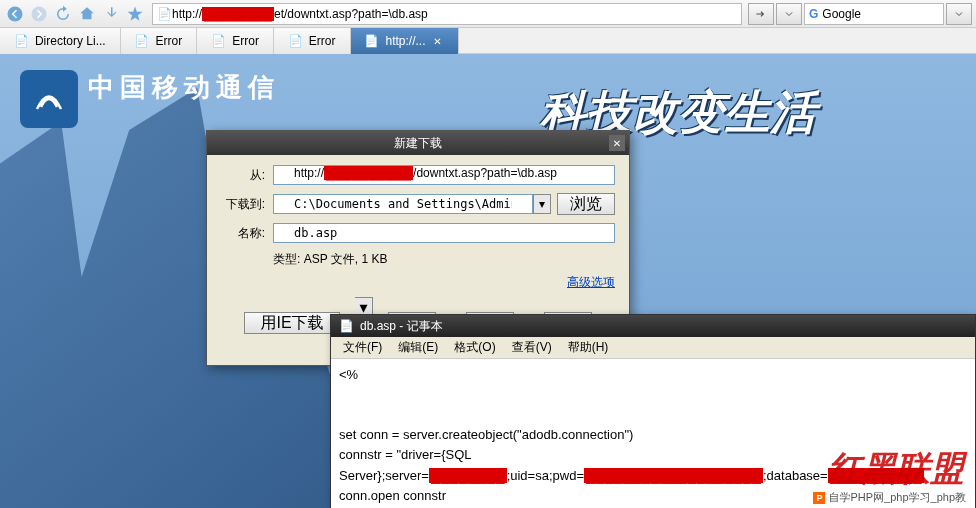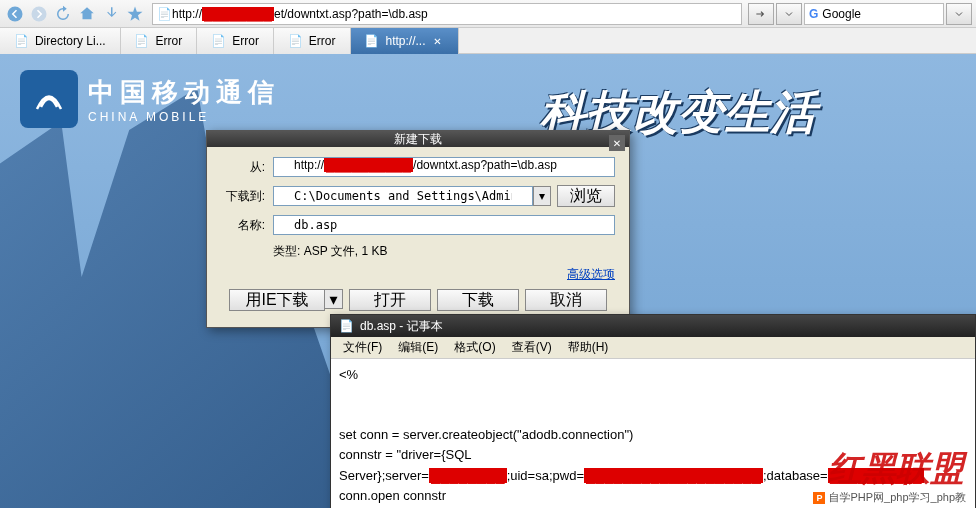--- a/index.html
+++ b/index.html
@@ -11,38 +11,38 @@
 .url-wrap input{border:none;outline:none;flex:1;font-size:12px}
 .redact{background:#d00;color:#d00;padding:0 2px}
 .go-btn,.cfg-btn{width:26px;height:22px;background:linear-gradient(#fafafa,#e0e0e0);border:1px solid #aaa;display:flex;align-items:center;justify-content:center;cursor:pointer}
 .search-box{width:140px;height:22px;border:1px solid #bbb;background:#fff;display:flex;align-items:center;padding:0 4px;font-size:12px;gap:4px}
 .tabs{height:26px;background:#f0f0f0;border-bottom:1px solid #ccc;display:flex}
 .tab{padding:0 14px;height:26px;display:flex;align-items:center;gap:6px;font-size:12px;border-right:1px solid #ccc;background:linear-gradient(#fafafa,#e8e8e8);cursor:pointer}
 .tab.active{background:linear-gradient(#5a8fc8,#3a6fa8);color:#fff}
 .tab-close{width:12px;height:12px;display:flex;align-items:center;justify-content:center;font-size:10px}
 .content{position:relative;height:454px;background:linear-gradient(180deg,#8fb8e0 0%,#6fa0d0 100%);overflow:hidden}
 .bg-buildings{position:absolute;left:0;bottom:0;width:340px;height:420px;background:linear-gradient(135deg,#4876a8,#2a5280);opacity:0.85;clip-path:polygon(0 18%,18% 8%,24% 45%,38% 10%,58% 0,70% 55%,85% 40%,100% 75%,100% 100%,0 100%)}
-.logo-area{position:absolute;left:20px;top:16px;display:flex;align-items:center;gap:10px;color:#fff}
+.logo-area{position:absolute;left:20px;top:16px;display:flex;align-items:flex-start;gap:10px;color:#fff}
 .logo-mark{width:58px;height:58px;background:#2060a0;border-radius:8px;display:flex;align-items:center;justify-content:center}
 .logo-text-cn{font-size:26px;font-weight:bold;letter-spacing:6px}
 .logo-text-en{font-size:12px;letter-spacing:3px}
 .slogan{position:absolute;right:160px;top:28px;font-size:46px;font-weight:bold;font-style:italic;color:#fff;text-shadow:2px 2px 0 #1a3a60,-1px -1px 0 #1a3a60}
 .dialog{position:absolute;left:206px;top:76px;width:424px;background:#ece9d8;border:1px solid #555;box-shadow:3px 3px 10px rgba(0,0,0,0.4)}
-.dlg-title{height:16px;background:linear-gradient(#555,#333);color:#fff;display:flex;align-items:center;justify-content:center;font-size:12px;position:relative}
+.dlg-title{height:24px;background:linear-gradient(#555,#333);color:#fff;display:flex;align-items:center;justify-content:center;font-size:12px;position:relative}
 .dlg-close{position:absolute;right:4px;top:4px;width:16px;height:16px;background:#666;color:#fff;display:flex;align-items:center;justify-content:center;font-size:10px;cursor:pointer}
 .dlg-body{padding:10px 14px}
 .dlg-row{display:flex;align-items:center;margin-bottom:8px;font-size:12px}
 .dlg-label{width:44px;text-align:right;margin-right:8px}
 .dlg-input{flex:1;height:20px;border:1px solid #7a9ebd;background:#fff;padding:0 20px;font-size:12px;font-family:monospace}
 .dlg-btn{height:22px;padding:0 12px;margin-left:6px;background:linear-gradient(#fafafa,#e0e0e0);border:1px solid #888;font-size:16px;cursor:pointer}
 .dlg-drop{width:18px;height:20px;border:1px solid #888;background:#e8e8e8;display:flex;align-items:center;justify-content:center;cursor:pointer}
 .dlg-type{margin-left:52px;font-size:12px;margin-bottom:6px}
 .dlg-adv{text-align:right;color:#0040c0;font-size:12px;text-decoration:underline;cursor:pointer;margin-bottom:0}
 .dlg-btns{display:flex;justify-content:space-between;padding:6px 8px}
-.dlg-btns .dlg-btn{width:82px;margin:0}
+.dlg-btns .dlg-btn{width:82px;margin:15px}
 .ie-wrap{display:flex}
 .ie-wrap .dlg-btn:first-child{width:96px}
 .ie-wrap .dlg-drop{border-left:none}
 .notepad{position:absolute;left:330px;top:260px;width:646px;height:248px;background:#fff;border:1px solid #333;box-shadow:2px 2px 8px rgba(0,0,0,0.3)}
 .np-title{height:22px;background:linear-gradient(#444,#222);color:#fff;display:flex;align-items:center;padding:0 8px;font-size:12px;gap:6px}
 .np-title-text{flex:1;text-align:left}
 .np-menu{height:22px;background:#ece9d8;border-bottom:1px solid #ccc;display:flex;align-items:flex-start;padding:0 6px;font-size:12px;gap:4px}
 .np-menu span{padding:2px 6px;cursor:pointer}
 .np-body{padding:6px 8px;font-family:"Courier New",monospace;font-size:13px;line-height:1.5;white-space:pre-wrap;color:#000}
 .footer-link{position:absolute;right:6px;bottom:2px;font-size:11px;color:#555;background:rgba(255,255,255,0.8);padding:1px 4px;display:flex;align-items:center;gap:3px}
@@ -140,21 +140,20 @@
 <div class="content">
   <div class="bg-buildings"></div>
   <div class="logo-area">
     <div class="logo-mark">
         <svg width="40" height="40" viewBox="0 0 40 40">
           <path d="M8 30 Q20 5 32 30 M12 28 Q20 12 28 28" stroke="#fff" stroke-width="2.5" fill="none"></path>
         </svg>
       </div>
     <div>
       <div class="logo-text-cn">中国移动通信</div>
-      <div class="logo-text-en">CHINA MOBILE</div>
     </div>
   </div>
   <div class="slogan">科技改变生活</div>
 
   <div class="dialog">
     <div class="dlg-title">
       <span>新建下载</span>
       <div class="dlg-close">✕</div>
     </div>
     <div class="dlg-body">

